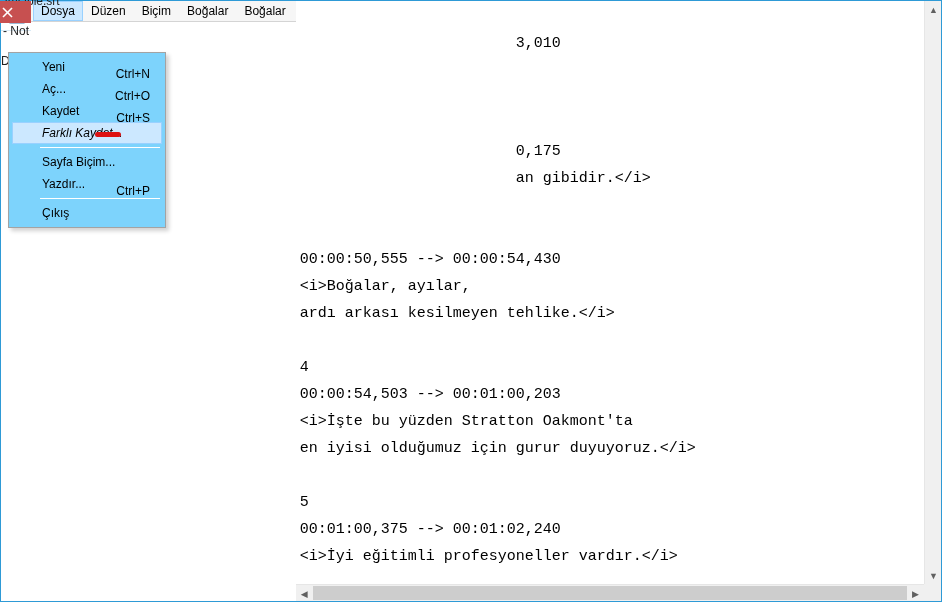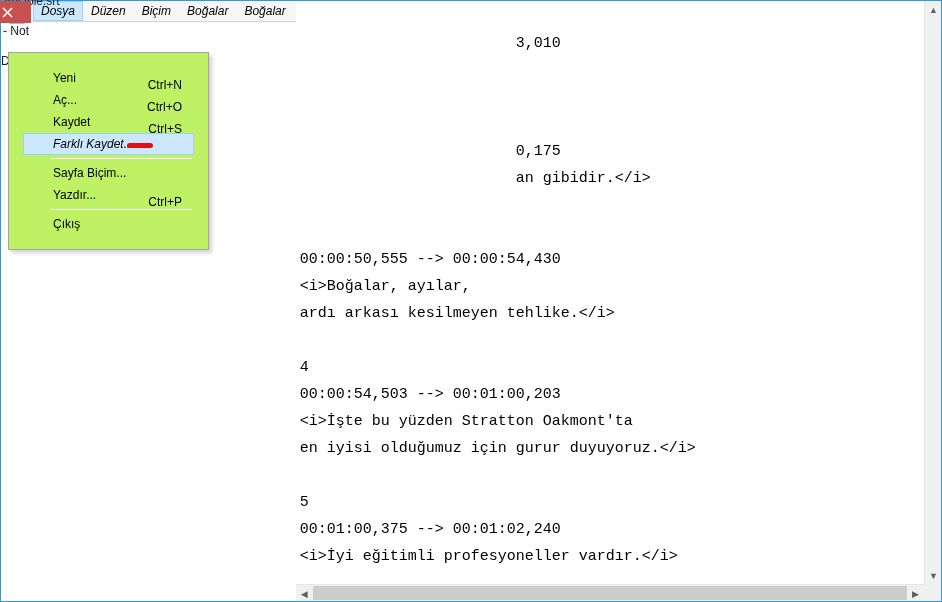--- a/index.html
+++ b/index.html
@@ -69,41 +69,40 @@
   .win-btn.close { background: #c75050; color: #fff; width: 48px; font-size:13px;}
   .win-btn svg{display:block;}
   .menubar {
     height: 21px;
     background: #f6f6f6;
     border-bottom: 1px solid #d4d4d4;
     display: flex;
     align-items: stretch;
     padding: 0 2px;
     font-size: 12px;
-    font-style: italic;
   }
   .menu-item {
     padding: 0 8px;
     display: flex; align-items: center;
     color: #000;
   }
   .menu-item.open {
     background: #cce8ff;
     border: 1px solid #99d1ff;
     padding: 0 7px;
   }
   .dropdown {
     position: absolute;
     left: 7px; top: 51px;
-    width: 201px;
-    background: #bef264;
+    width: 158px;
+    background: #7dd3fc;
     border: 1px solid #a3a3a3;
     box-shadow: 3px 3px 4px rgba(0,0,0,0.18);
     z-index: 50;
-    padding: 14px;
+    padding: 3px;
   }
   .dropdown .row {
     display: flex;
     align-items: center;
     height: 22px;
     padding: 0 34px 0 30px;
     position: relative;
     color: #000;
   }
   .dropdown .row.highlight {

